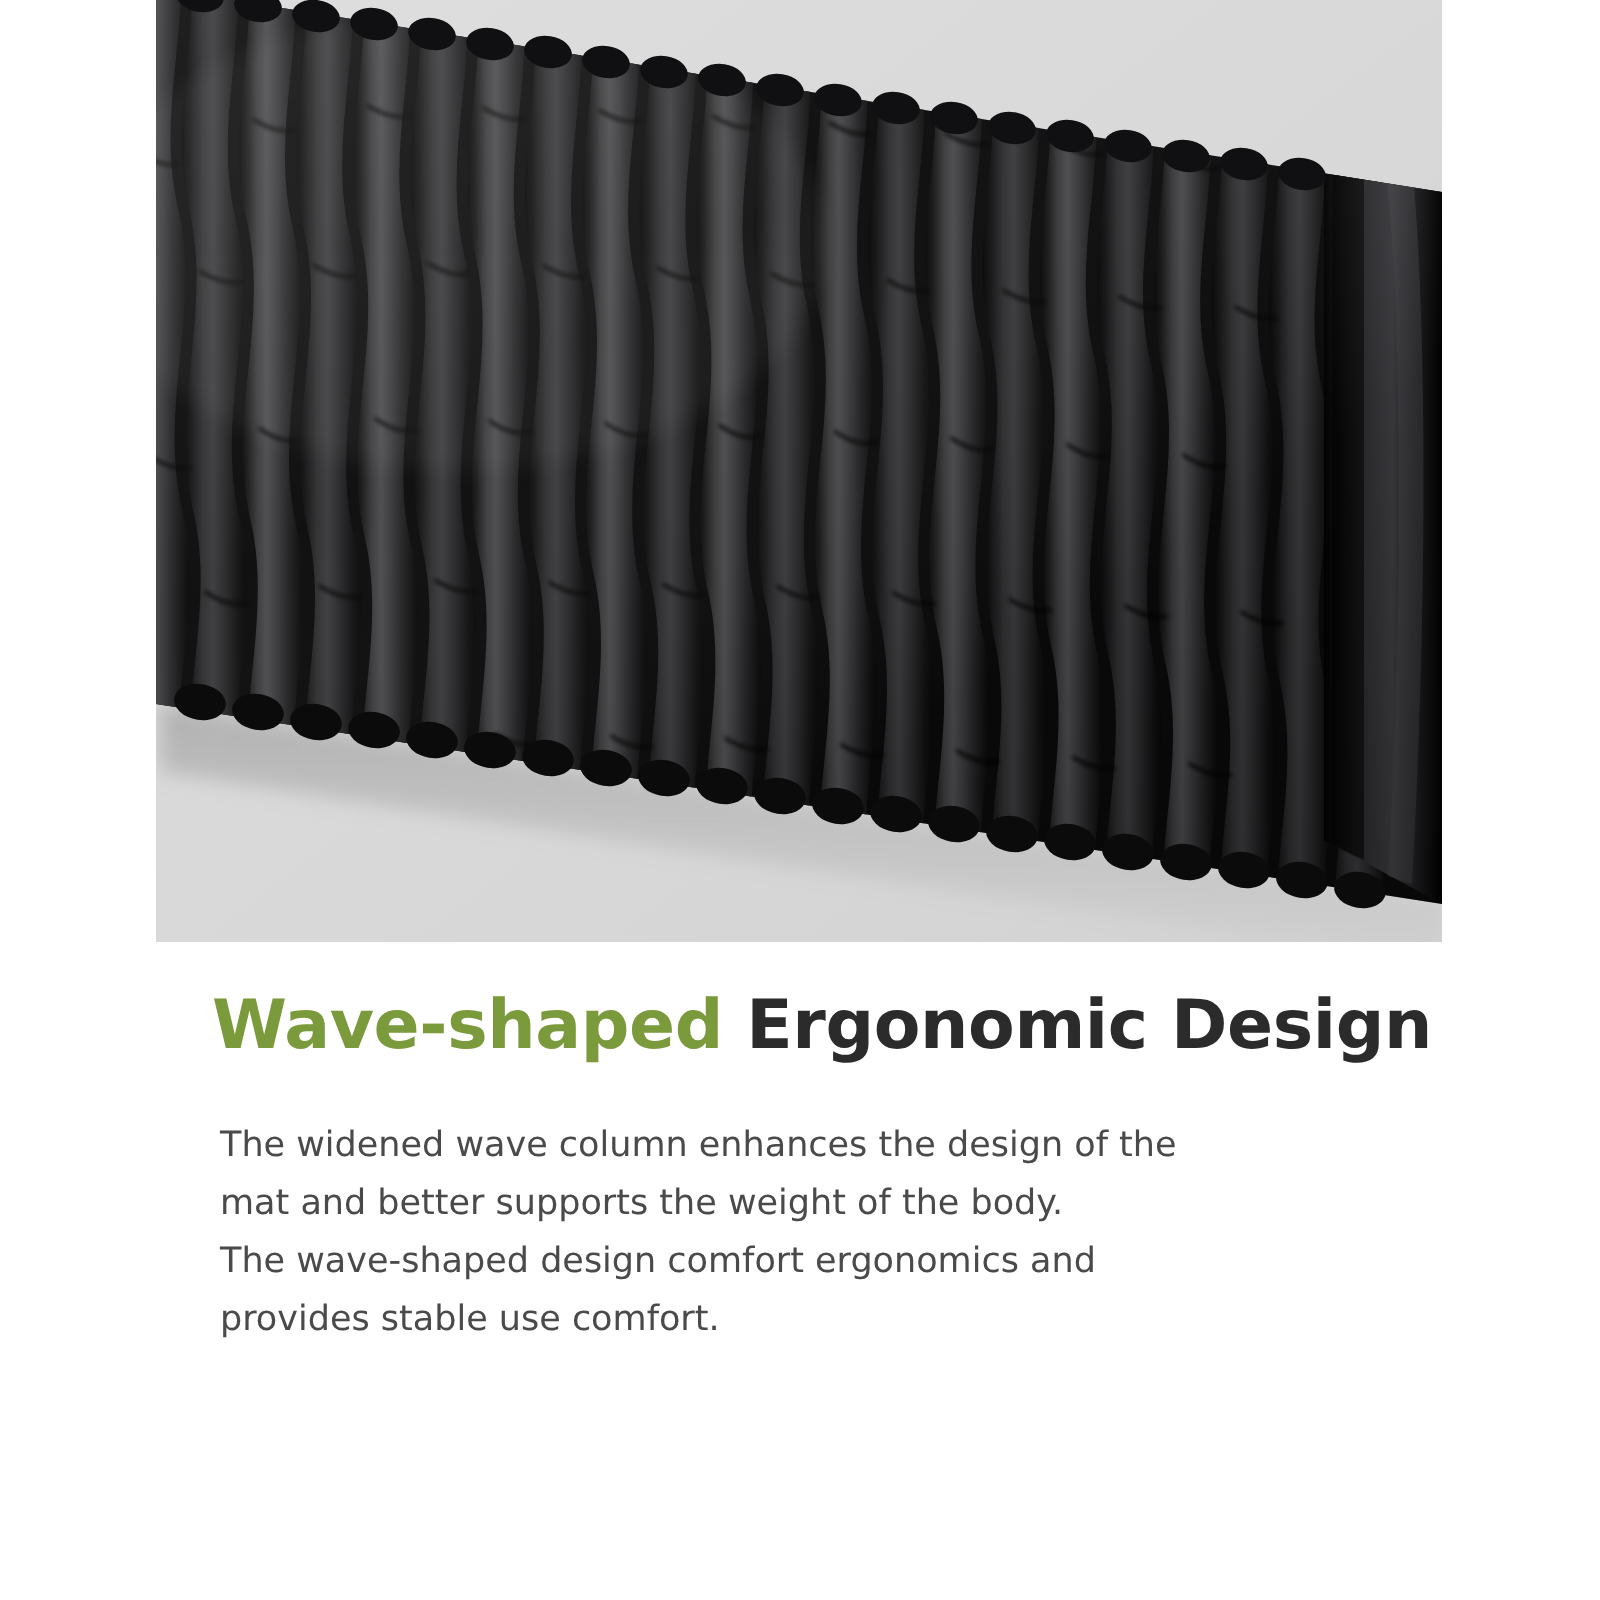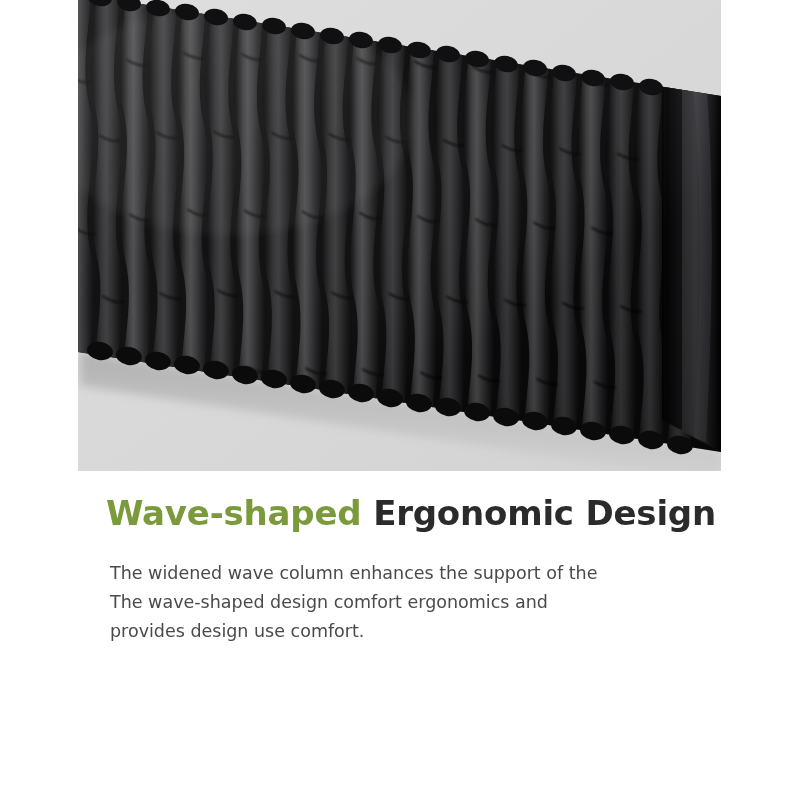--- a/index.html
+++ b/index.html
@@ -314,18 +314,19 @@
       <ellipse cx="573" cy="87" rx="12" ry="8" transform="rotate(9 573 87)"></ellipse>
     </g>
   </svg>
 </div>
 
 <div class="copy-block">
 
   <h2 class="headline"><span class="accent">Wave-shaped</span><span class="plain"> Ergonomic Design</span></h2>
 
   <p class="body-copy">
-    <span class="line">The widened wave column enhances the support of the</span>
+    <span class="line">The widened wave column enhances the design of the</span>
+    <span class="line">mat and better supports the weight of the body.</span>
     <span class="line">The wave-shaped design comfort ergonomics and</span>
-    <span class="line">provides design use comfort.</span>
+    <span class="line">provides stable use comfort.</span>
   </p>
 
 </div>
 
 </body></html>

